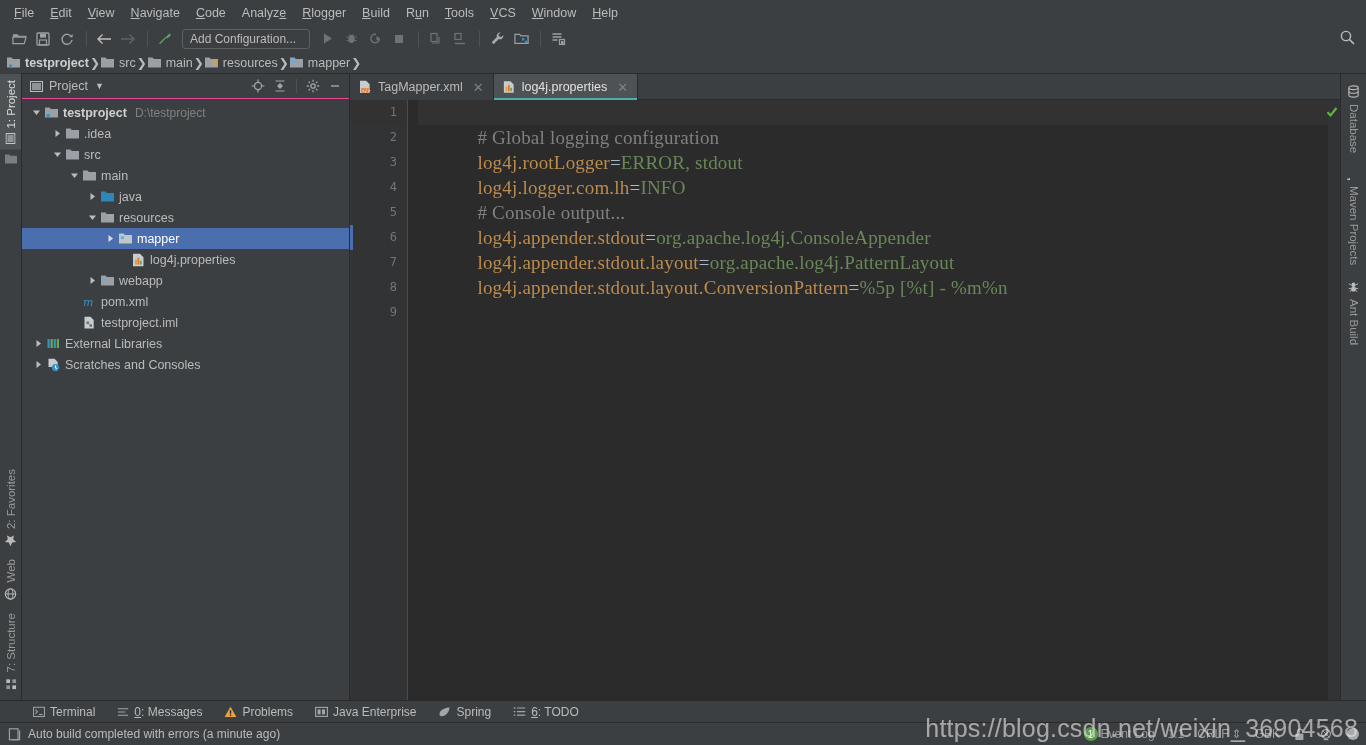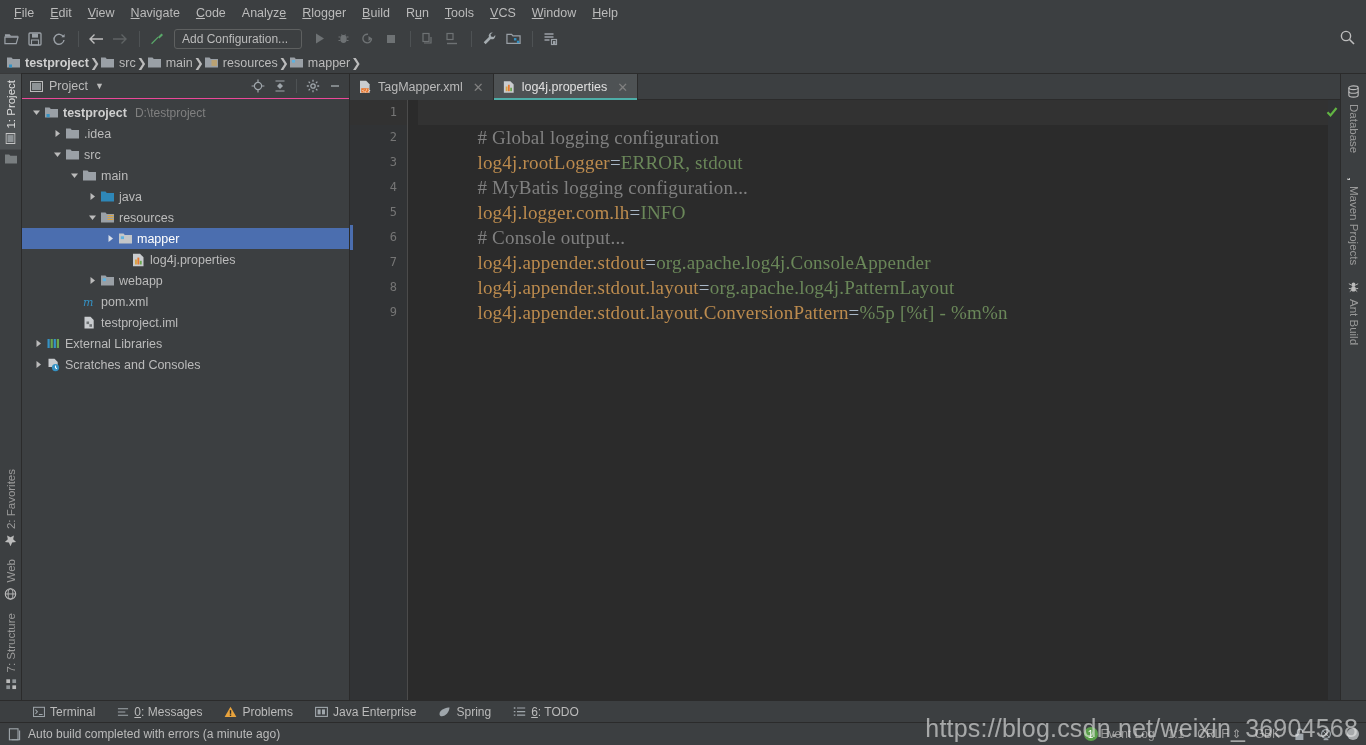--- a/index.html
+++ b/index.html
@@ -19,21 +19,21 @@
     padding-left: 6px; flex: none;
   }
   .menu-item {
     padding: 3px 8px; font-size: 12.5px; color: #BBBBBB; cursor: default; white-space: nowrap;
   }
   .menu-item .mn { text-decoration: underline; }
 
   
   .toolbar {
     height: 27px; background: #3C3F41; display: flex; align-items: center;
-    flex: none; position: relative;
+    padding-left: 8px; flex: none; position: relative;
   }
   .tb-ico { width: 22px; height: 22px; display: flex; align-items: center; justify-content: center; margin-right: 2px; }
   .tb-sep { width: 1px; height: 16px; background: #4E5254; margin: 0 6px; }
   .runconfig {
     border: 1px solid #5E6060; border-radius: 3px; height: 20px; min-width: 128px;
     display: flex; align-items: center; padding: 0 7px; font-size: 12px; color: #BBBBBB;
     margin: 0 6px 0 4px;
   }
   .tb-search { position: absolute; right: 10px; top: 4px; }
 
@@ -663,23 +663,20 @@
           <div class="gln">8</div>
           <div class="gln">9</div>
         </div>
 
         <div class="code">
           <div class="cline caret-row">
             <span class="c-comment"># Global logging configuration</span>
           </div>
           <div class="cline">
             <span class="c-key">log4j.rootLogger</span><span class="c-eq">=</span><span class="c-val">ERROR, stdout</span>
-          </div>
-          <div class="cline">
-            <span class="c-comment"># MyBatis logging configuration...</span>
           </div>
           <div class="cline">
             <span class="c-key">log4j.logger.com.lh</span><span class="c-eq">=</span><span class="c-val">INFO</span>
           </div>
           <div class="cline">
             <span class="c-comment"># Console output...</span>
           </div>
           <div class="cline">
             <span class="c-key">log4j.appender.stdout</span><span class="c-eq">=</span><span class="c-val">org.apache.log4j.ConsoleAppender</span>
           </div>

